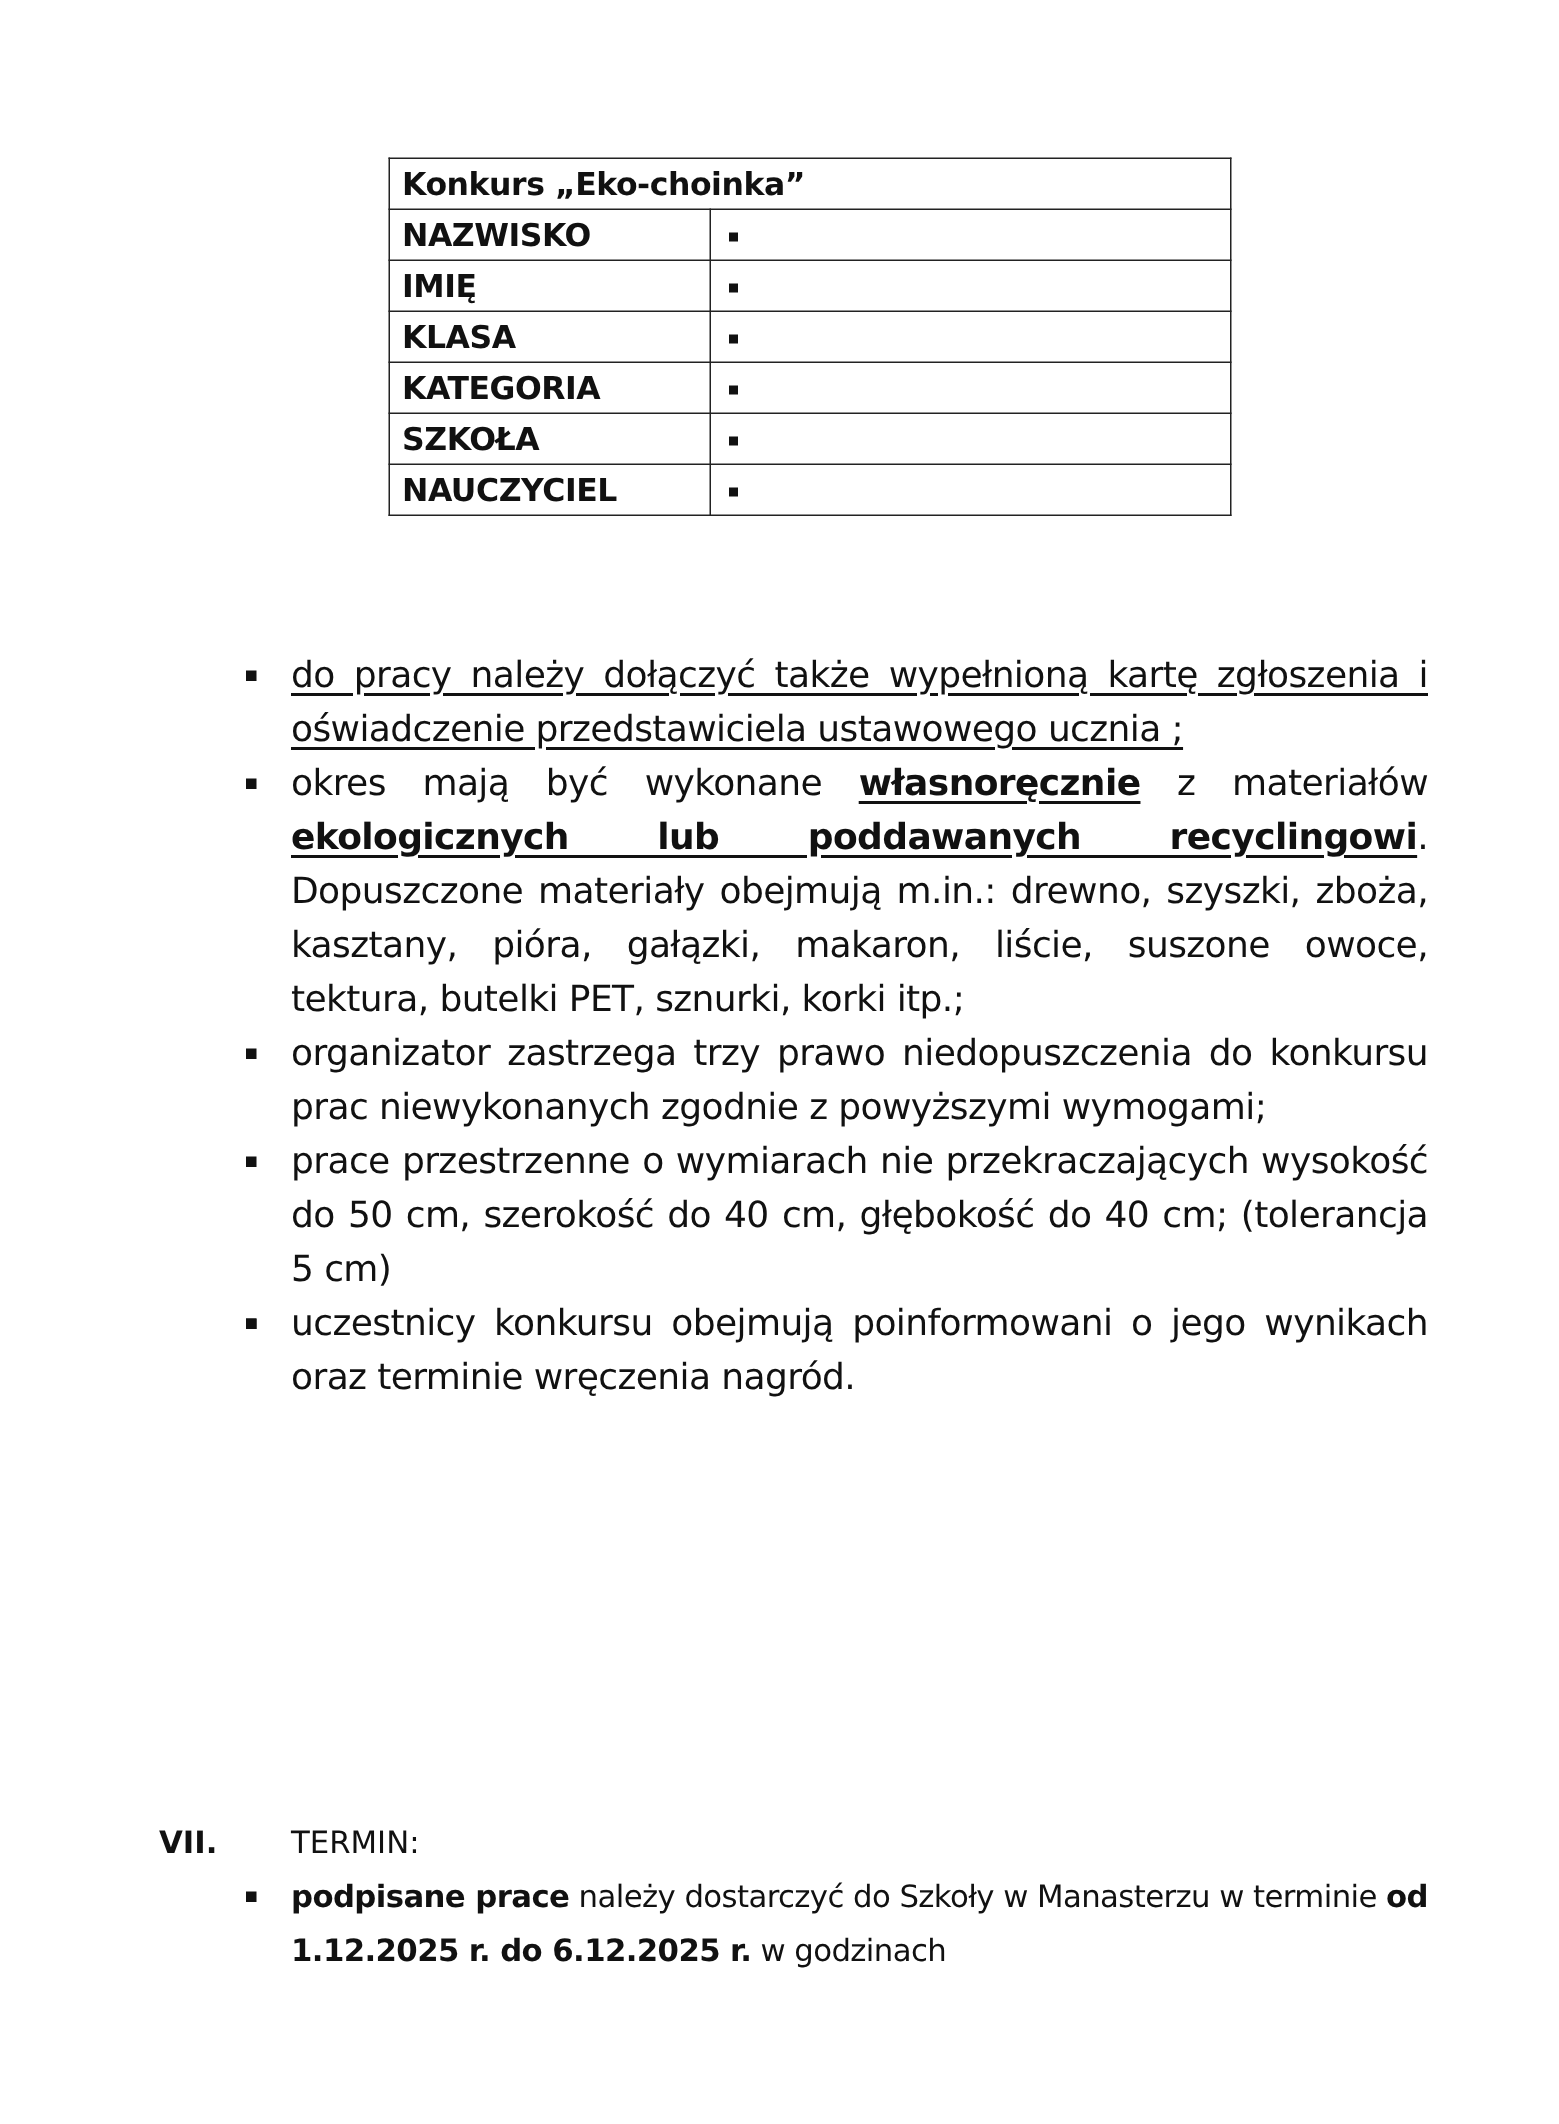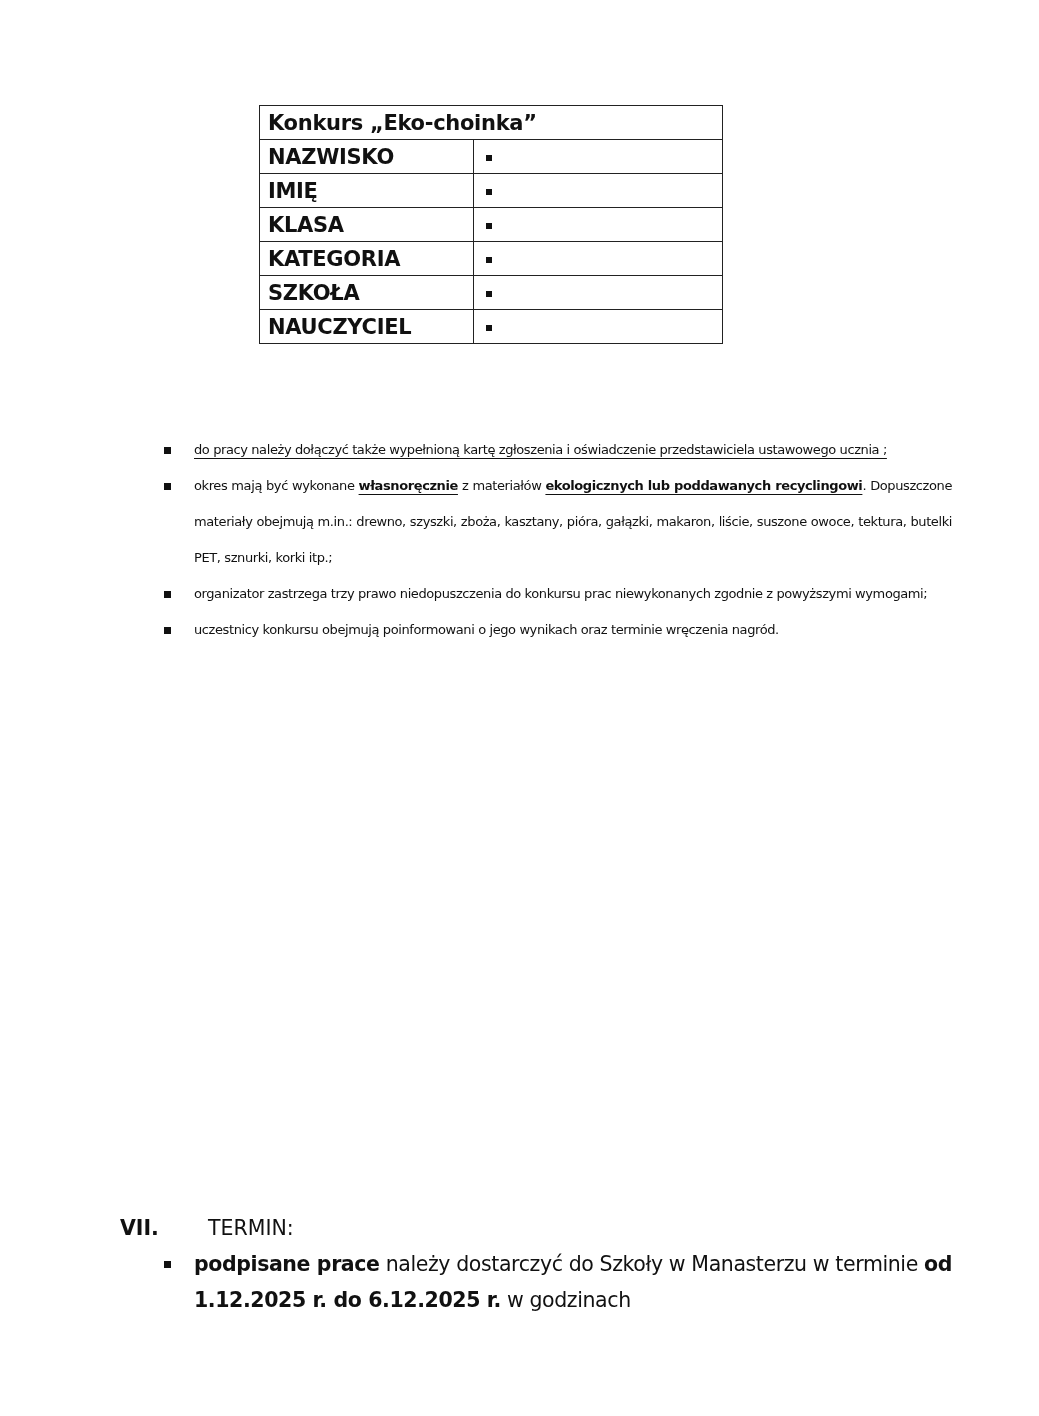--- a/index.html
+++ b/index.html
@@ -1,38 +1,38 @@
 <!DOCTYPE html>
 <html><head>
 <meta charset="utf-8">
 <style>
   html, body { margin: 0; padding: 0; background: #ffffff; }
   body {
     width: 1039px; height: 1416px; position: relative; overflow: hidden;
     font-family: "DejaVu Sans", sans-serif; color: #111;
   }
   .form-table {
-    position: absolute; left: 259px; top: 105px; width: 464px;
+    position: absolute; left: 259px; top: 105px; width: 562px;
     border-collapse: collapse; font-size: 21px; font-weight: bold;
   }
   .form-table td {
     border: 1.5px solid #222; height: 33px; padding: 0 8px; vertical-align: middle;
     letter-spacing: -0.3px;
   }
   .form-table td.label { width: 197px; }
   .sq { display: inline-block; width: 6px; height: 6px; background: #111; margin-left: 4px; vertical-align: middle; }
 
-  .content { position: absolute; left: 160px; top: 432px; width: 792px; font-size: 13px; line-height: 36px; }
+  .content { position: absolute; left: 160px; top: 432px; width: 792px; font-size: 24px; line-height: 36px; }
   .item { position: relative; padding-left: 34px; text-align: justify; text-align-last: left; letter-spacing: -0.4px; }
   .item .bullet { position: absolute; left: 4px; top: 15px; width: 7px; height: 7px; background: #111; }
   .u { text-decoration: underline; text-underline-offset: 4px; }
   .b { font-weight: bold; }
   .bu { font-weight: bold; text-decoration: underline; text-underline-offset: 4px; margin-top: 24px; }
 
-  .section { position: absolute; left: 120px; top: 1210px; font-size: 20.5px; line-height: 36px; }
+  .section { position: absolute; left: 106px; top: 1210px; font-size: 20.5px; line-height: 36px; }
   .section .num { font-weight: bold; display: inline-block; width: 88px; }
   .content2 { position: absolute; left: 160px; top: 1246px; width: 792px; font-size: 20.5px; line-height: 36px; }
 </style>
 </head>
 <body>
 
 <table class="form-table">
   <tbody>
       <tr>
     <td colspan="2">Konkurs „Eko-choinka”</td>
@@ -72,20 +72,24 @@
   <div class="item">
     <span class="bullet"></span>
     <span>okres mają być wykonane </span><span class="bu">własnoręcznie</span><span> z materiałów </span><span class="bu">ekologicznych lub poddawanych recyclingowi</span><span>. Dopuszczone materiały obejmują m.in.: drewno, szyszki, zboża, kasztany, pióra, gałązki, makaron, liście, suszone owoce, tektura, butelki PET, sznurki, korki itp.;</span>
   </div>
   <div class="item">
     <span class="bullet"></span>
     <span>organizator zastrzega trzy prawo niedopuszczenia do konkursu prac niewykonanych zgodnie z powyższymi wymogami;</span>
   </div>
   <div class="item">
     <span class="bullet"></span>
+    <span>prace przestrzenne o wymiarach nie przekraczających wysokość do 50 cm, szerokość do 40 cm, głębokość do 40 cm; (tolerancja 5 cm)</span>
+  </div>
+  <div class="item">
+    <span class="bullet"></span>
   </div>
   <div class="item">
     <span class="bullet"></span>
     <span>uczestnicy konkursu obejmują poinformowani o jego wynikach oraz terminie wręczenia nagród.</span>
   </div>
 </div>
 
 <div class="section">
   <span class="num">VII.</span><span>TERMIN:</span>
 </div>

